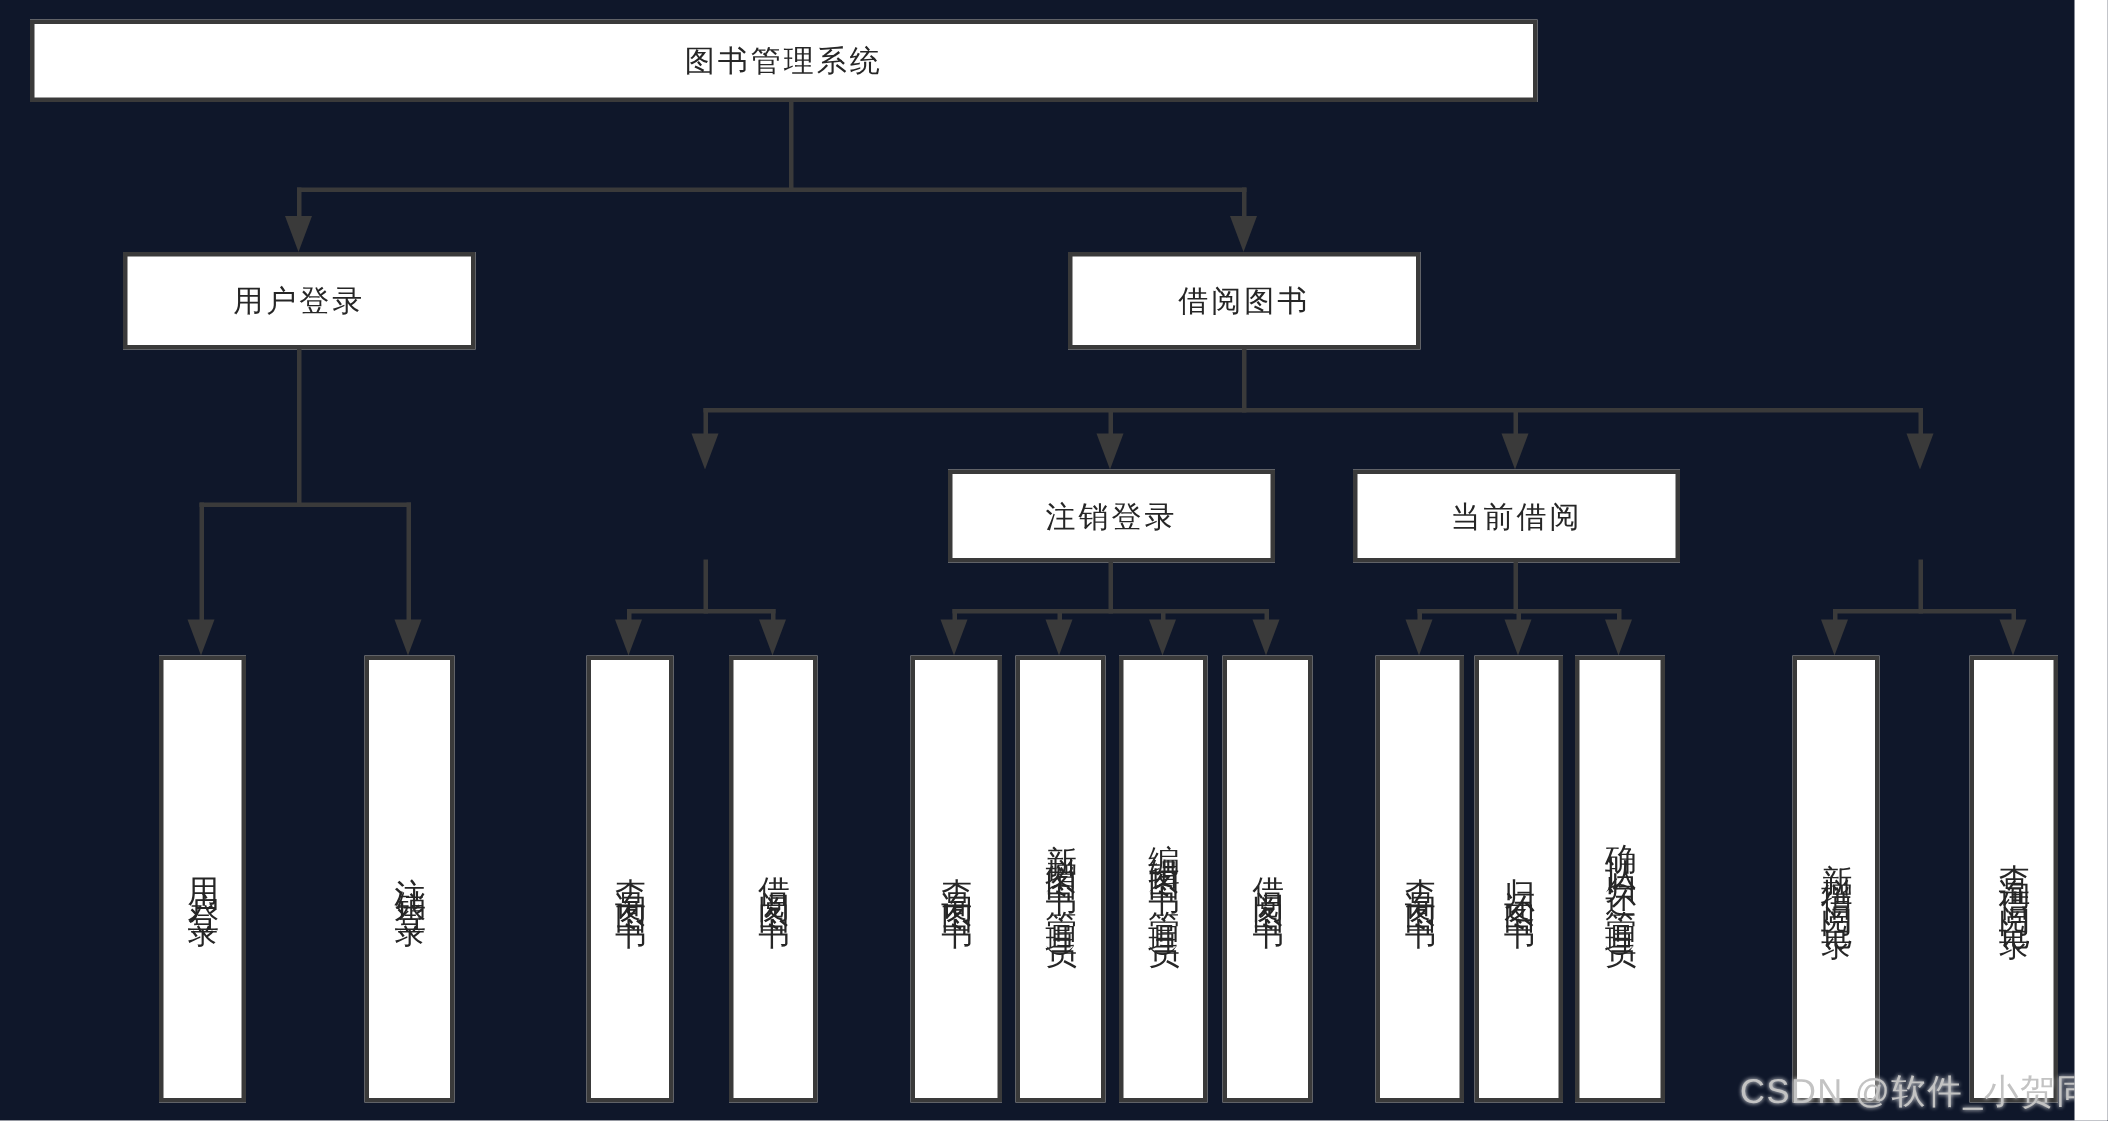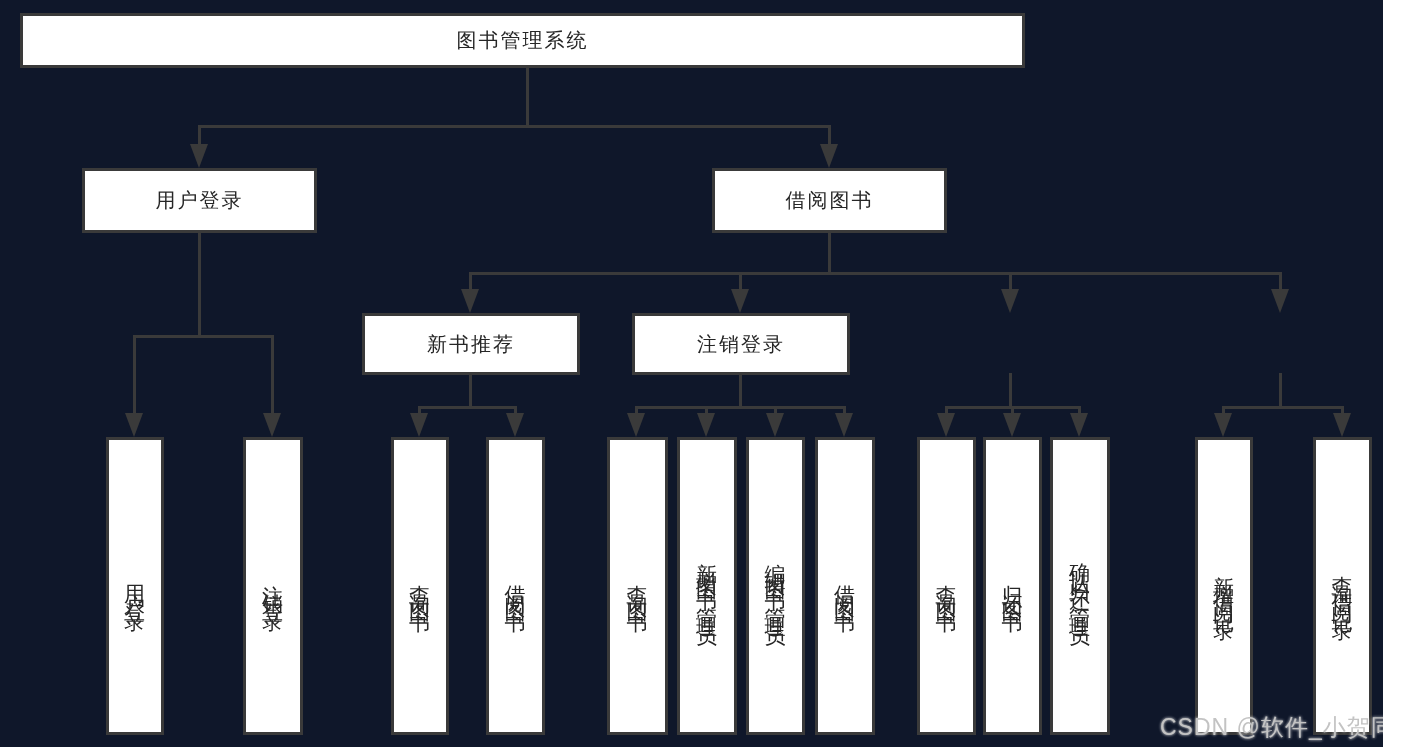--- a/index.html
+++ b/index.html
@@ -90,25 +90,25 @@
   <div class="drop" style="left:133px;top:335px;height:84px"></div>
   <div class="drop" style="left:271px;top:335px;height:84px"></div>
 
   <div class="vline" style="left:828px;top:231px;height:44px"></div>
   <div class="hline" style="left:469px;top:272px;width:813px"></div>
   <div class="drop" style="left:469px;top:272px;height:23px"></div>
   <div class="drop" style="left:739px;top:272px;height:23px"></div>
   <div class="drop" style="left:1009px;top:272px;height:23px"></div>
   <div class="drop" style="left:1279px;top:272px;height:23px"></div>
 
-  <div class="box h" style="left:362px;top:313px;width:218px;height:62px">
-    <span>新书推荐</span>
-  </div>
   <div class="box h" style="left:632px;top:313px;width:218px;height:62px">
     <span>注销登录</span>
+  </div>
+  <div class="box h" style="left:902px;top:313px;width:218px;height:62px">
+    <span>当前借阅</span>
   </div>
 
   <div class="vline" style="left:469px;top:373px;height:36px"></div>
   <div class="hline" style="left:418px;top:406px;width:99px"></div>
   <div class="drop" style="left:418px;top:406px;height:13px"></div>
   <div class="drop" style="left:514px;top:406px;height:13px"></div>
 
   <div class="vline" style="left:739px;top:373px;height:36px"></div>
   <div class="hline" style="left:635px;top:406px;width:210px"></div>
   <div class="drop" style="left:635px;top:406px;height:13px"></div>

